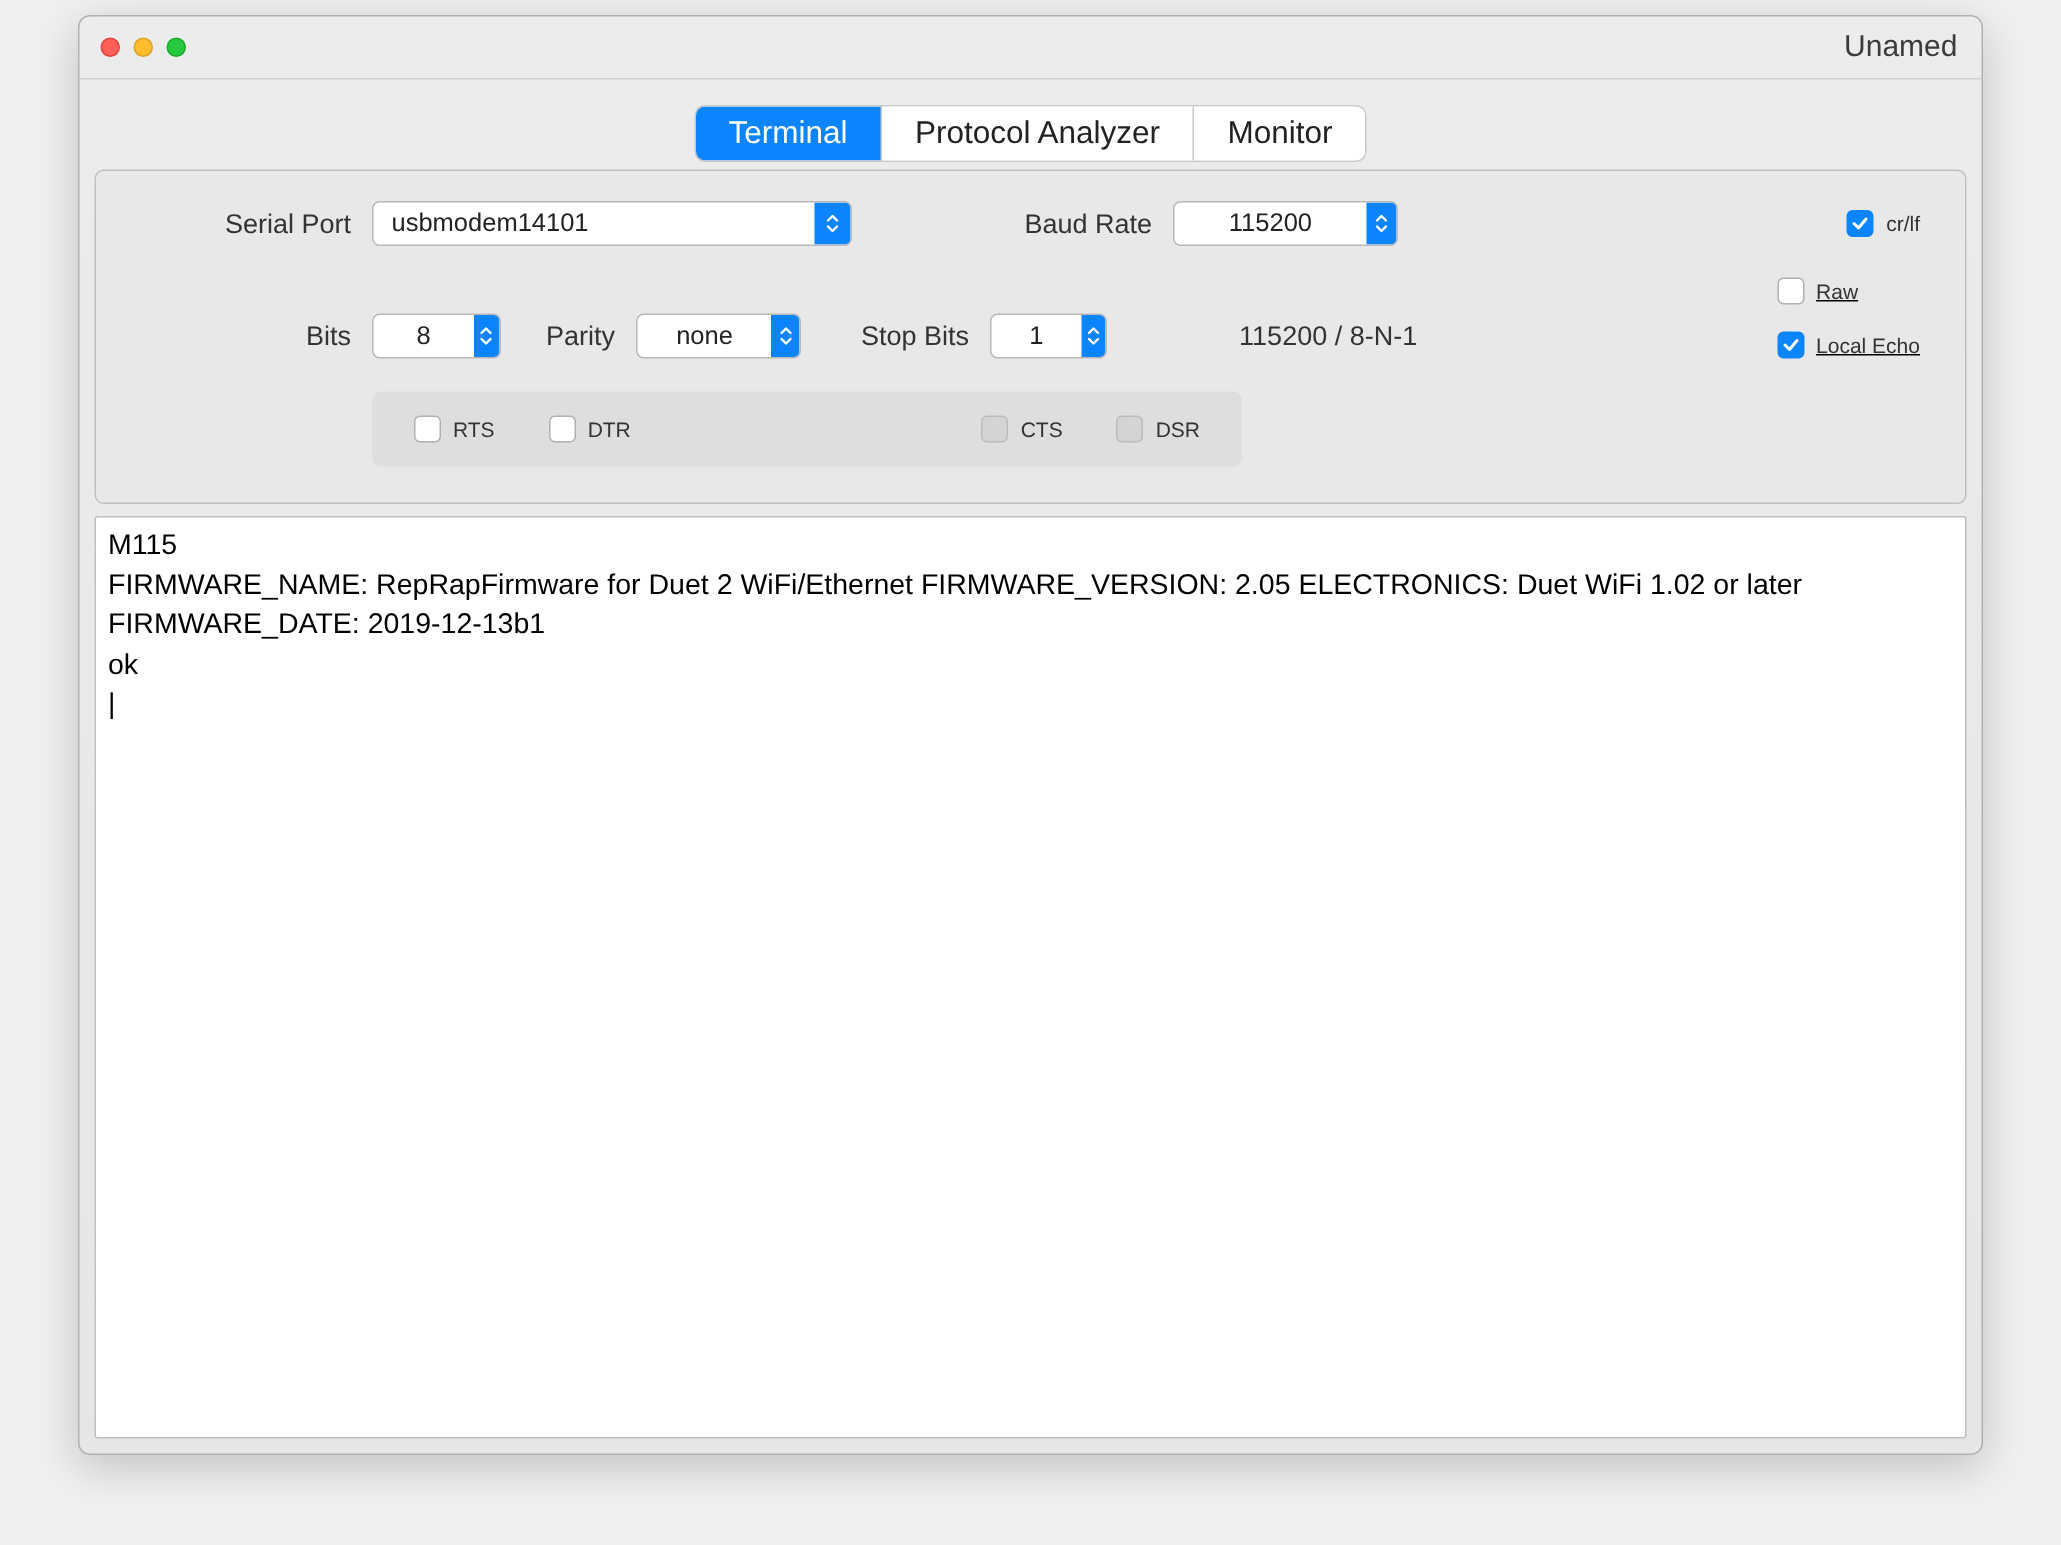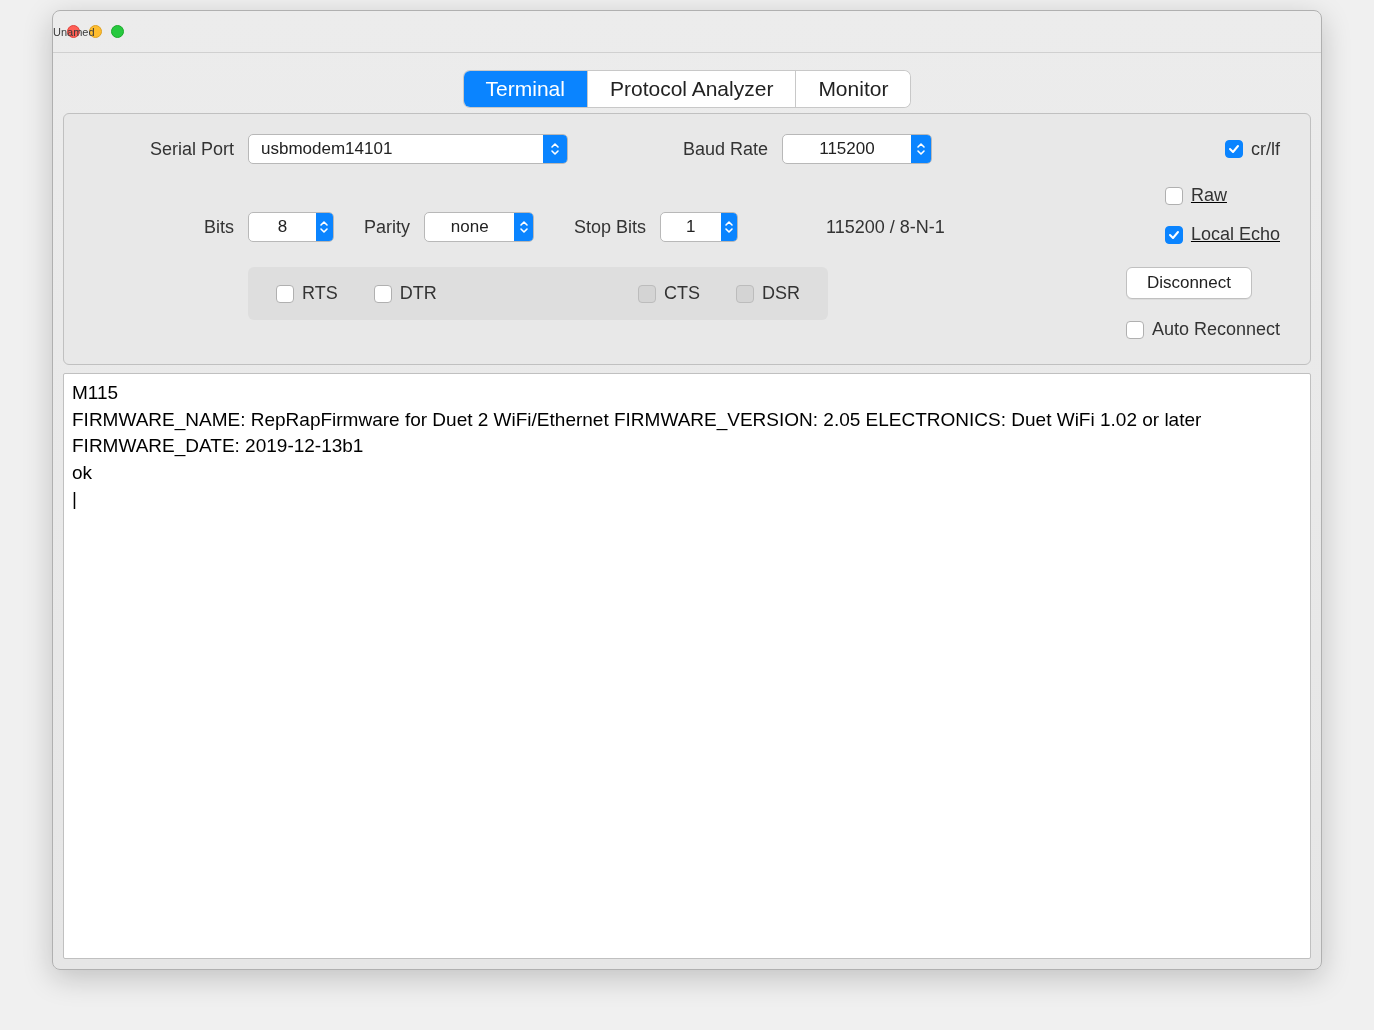--- a/index.html
+++ b/index.html
@@ -37,23 +37,23 @@
       width: 13px;
       height: 13px;
       border-radius: 50%;
     }
     .tl-red { background: #ff5f56; border: 1px solid #e0443e; }
     .tl-yellow { background: #ffbd2e; border: 1px solid #dea123; }
     .tl-green { background: #27c93f; border: 1px solid #1aab29; }
     .title-text {
       position: absolute;
       left: 0;
-      right: 0;
-      text-align: left;
-      font-size: 11px;
+      right: 16px;
+      text-align: right;
+      font-size: 20px;
       color: #3b3b3b;
       pointer-events: none;
     }
     .content-area {
       flex: 1;
       padding: 0 10px 10px 10px;
       display: flex;
       flex-direction: column;
     }
     .tabs-row {
@@ -121,21 +121,21 @@
       background: #0a84ff;
       display: flex;
       align-items: center;
       justify-content: center;
     }
     .select-arrow svg { width: 10px; height: 14px; }
     .checkbox-wrap {
       display: flex;
       align-items: center;
       gap: 8px;
-      font-size: 18px;
+      font-size: 14px;
       color: #333;
     }
     .mac-checkbox {
       width: 18px;
       height: 18px;
       border-radius: 4px;
       border: 1px solid #b0b0b0;
       background: #fff;
       display: flex;
       align-items: center;
@@ -326,27 +326,20 @@
               <div class="mac-checkbox disabled"></div>
               <span>CTS</span>
             </div>
             <div class="checkbox-wrap">
               <div class="mac-checkbox disabled"></div>
               <span>DSR</span>
             </div>
           </div>
         </div>
 
-        <div class="right-col" style="margin-left:auto; gap:20px; align-items:flex-start;">
-          <button class="mac-button">Disconnect</button>
-          <div class="checkbox-wrap">
-            <div class="mac-checkbox"></div>
-            <span>Auto Reconnect</span>
-          </div>
-        </div>
       </div>
 
     </div>
 
     <div class="terminal-output"><span>M115
 FIRMWARE_NAME: RepRapFirmware for Duet 2 WiFi/Ethernet FIRMWARE_VERSION: 2.05 ELECTRONICS: Duet WiFi 1.02 or later FIRMWARE_DATE: 2019-12-13b1
 ok</span>
 <span class="cursor-line"></span></div>
 
   </div>

